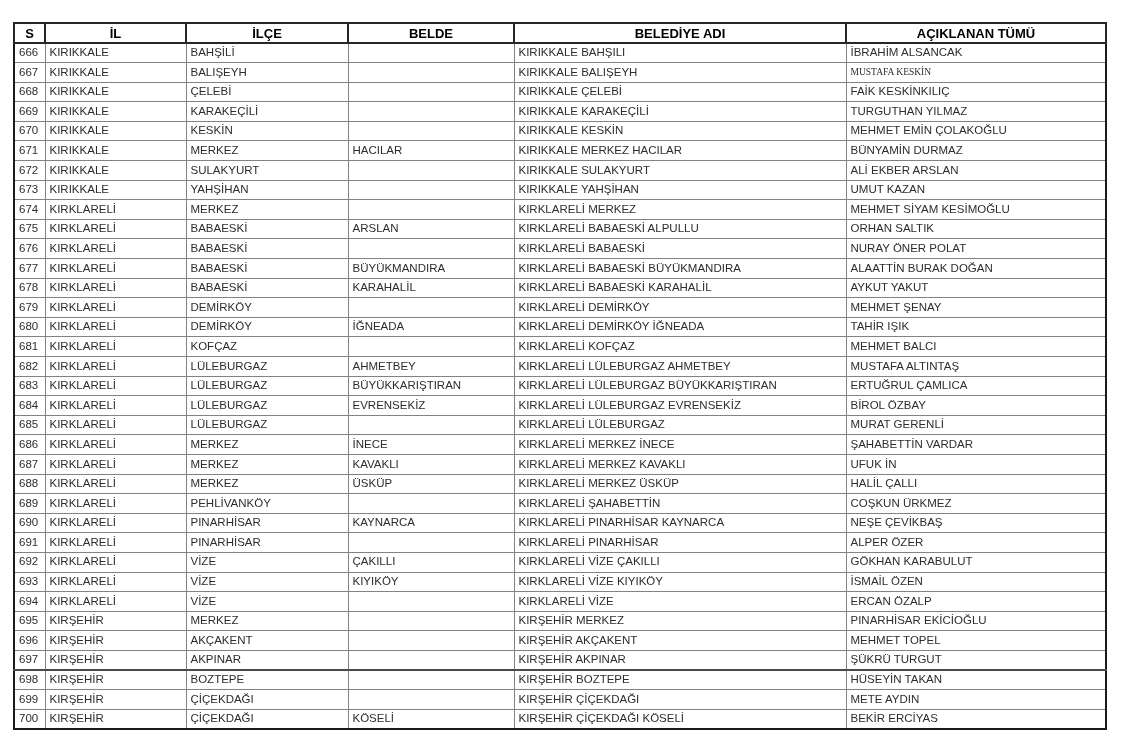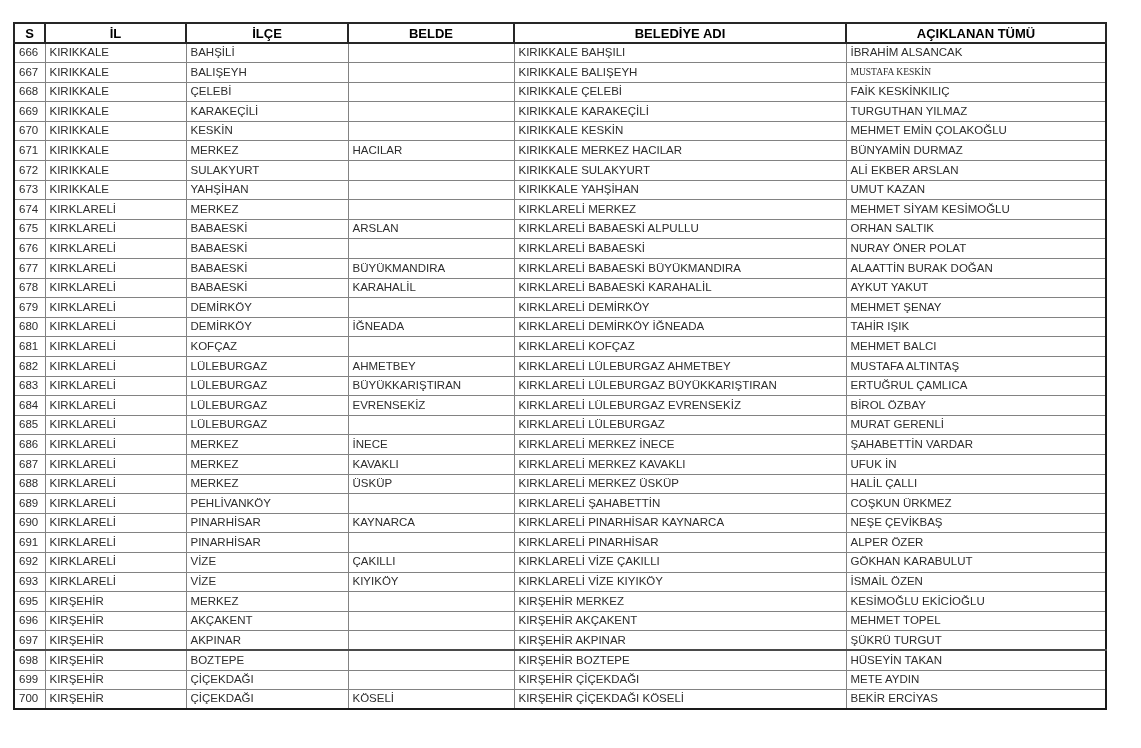--- a/index.html
+++ b/index.html
@@ -305,26 +305,34 @@
         </tr>
         <tr>
           <td class="col-s">693</td>
           <td class="col-il">KIRKLARELİ</td>
           <td class="col-ilce">VİZE</td>
           <td class="col-belde">KIYIKÖY</td>
           <td class="col-belediye">KIRKLARELİ VİZE KIYIKÖY</td>
           <td class="col-aciklanan">İSMAİL ÖZEN</td>
         </tr>
         <tr>
+          <td class="col-s">694</td>
+          <td class="col-il">KIRKLARELİ</td>
+          <td class="col-ilce">VİZE</td>
+          <td class="col-belde"></td>
+          <td class="col-belediye">KIRKLARELİ VİZE</td>
+          <td class="col-aciklanan">ERCAN ÖZALP</td>
+        </tr>
+        <tr>
           <td class="col-s">695</td>
           <td class="col-il">KIRŞEHİR</td>
           <td class="col-ilce">MERKEZ</td>
           <td class="col-belde"></td>
           <td class="col-belediye">KIRŞEHİR MERKEZ</td>
-          <td class="col-aciklanan">KESİMOĞLU EKİCİOĞLU</td>
+          <td class="col-aciklanan">PINARHİSAR EKİCİOĞLU</td>
         </tr>
         <tr>
           <td class="col-s">696</td>
           <td class="col-il">KIRŞEHİR</td>
           <td class="col-ilce">AKÇAKENT</td>
           <td class="col-belde"></td>
           <td class="col-belediye">KIRŞEHİR AKÇAKENT</td>
           <td class="col-aciklanan">MEHMET TOPEL</td>
         </tr>
         <tr>

